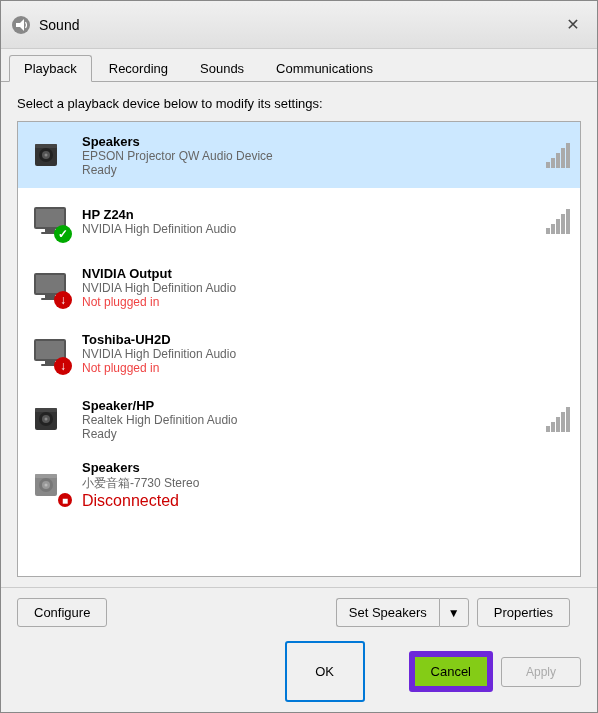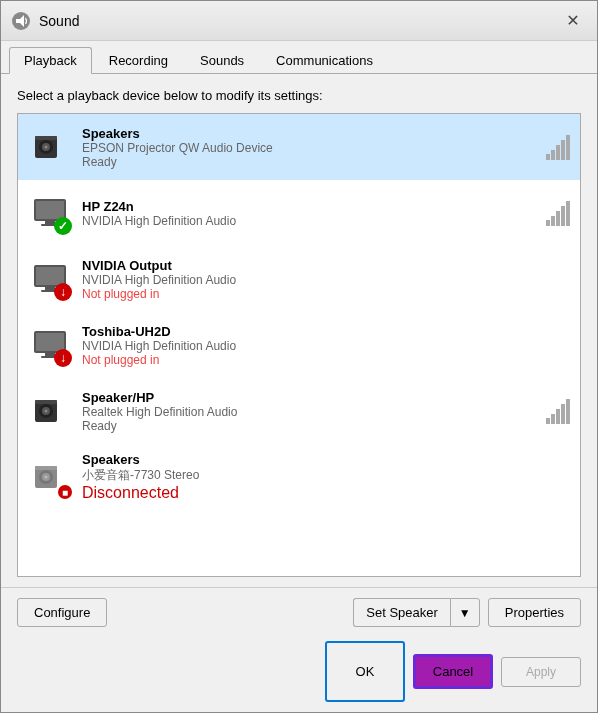--- a/index.html
+++ b/index.html
@@ -22,21 +22,21 @@
       display: flex;
       flex-direction: column;
     }
     .title-bar {
       background: linear-gradient(to bottom, #f0f0f0, #e0e0e0);
       border-bottom: 1px solid #ccc;
       padding: 8px 10px;
       display: flex;
       align-items: center;
       justify-content: space-between;
-      height: 40px;
+      height: 48px;
     }
     .title-bar-left {
       display: flex;
       align-items: center;
       gap: 8px;
     }
     .title-icon {
       width: 20px;
       height: 20px;
     }
@@ -176,21 +176,21 @@
       align-items: flex-end;
       gap: 1px;
       margin-left: 6px;
     }
     .volume-bar {
       width: 4px;
       background: #aaa;
     }
 
     .bottom-buttons {
-      padding: 10px 16px 8px 16px;
+      padding: 10px 27px 8px 16px;
       border-top: 1px solid #ccc;
       display: flex;
       justify-content: space-between;
       align-items: center;
     }
     .btn {
       padding: 6px 16px;
       border: 1px solid #aaa;
       background: #f0f0f0;
       cursor: pointer;
@@ -238,27 +238,28 @@
       border: 2px solid #0078d7;
       background: #f0f0f0;
       cursor: pointer;
       font-size: 13px;
       border-radius: 3px;
       color: #000;
       min-width: 80px;
     }
     .btn-cancel {
       padding: 7px 16px;
-      border: 3px solid #6d28d9;
-      background: #a21caf;
+      border: 6px solid #6d28d9;
+      background: #84cc16;
       cursor: pointer;
       font-size: 13px;
       border-radius: 3px;
       color: #000;
       min-width: 80px;
+      margin-left: 36px;
     }
     .btn-apply {
       padding: 7px 16px;
       border: 1px solid #aaa;
       background: #f0f0f0;
       cursor: pointer;
       font-size: 12px;
       border-radius: 3px;
       color: #aaa;
       min-width: 80px;
@@ -419,21 +420,21 @@
         </div>
 
       </div>
     </div>
   </div>
 
   <div class="bottom-buttons">
     <button class="btn">Configure</button>
     <div style="display:flex;gap:8px;align-items:center;">
       <div class="set-default-group">
-        <button class="btn-set-default">Set Speaker</button>
+        <button class="btn-set-default">Set Speakers</button>
         <button class="btn-dropdown">▼</button>
       </div>
       <button class="btn">Properties</button>
     </div>
   </div>
 
   <div class="action-row">
     <button class="btn-ok">OK</button>
     <button class="btn-cancel">Cancel</button>
     <button class="btn-apply" disabled="">Apply</button>

